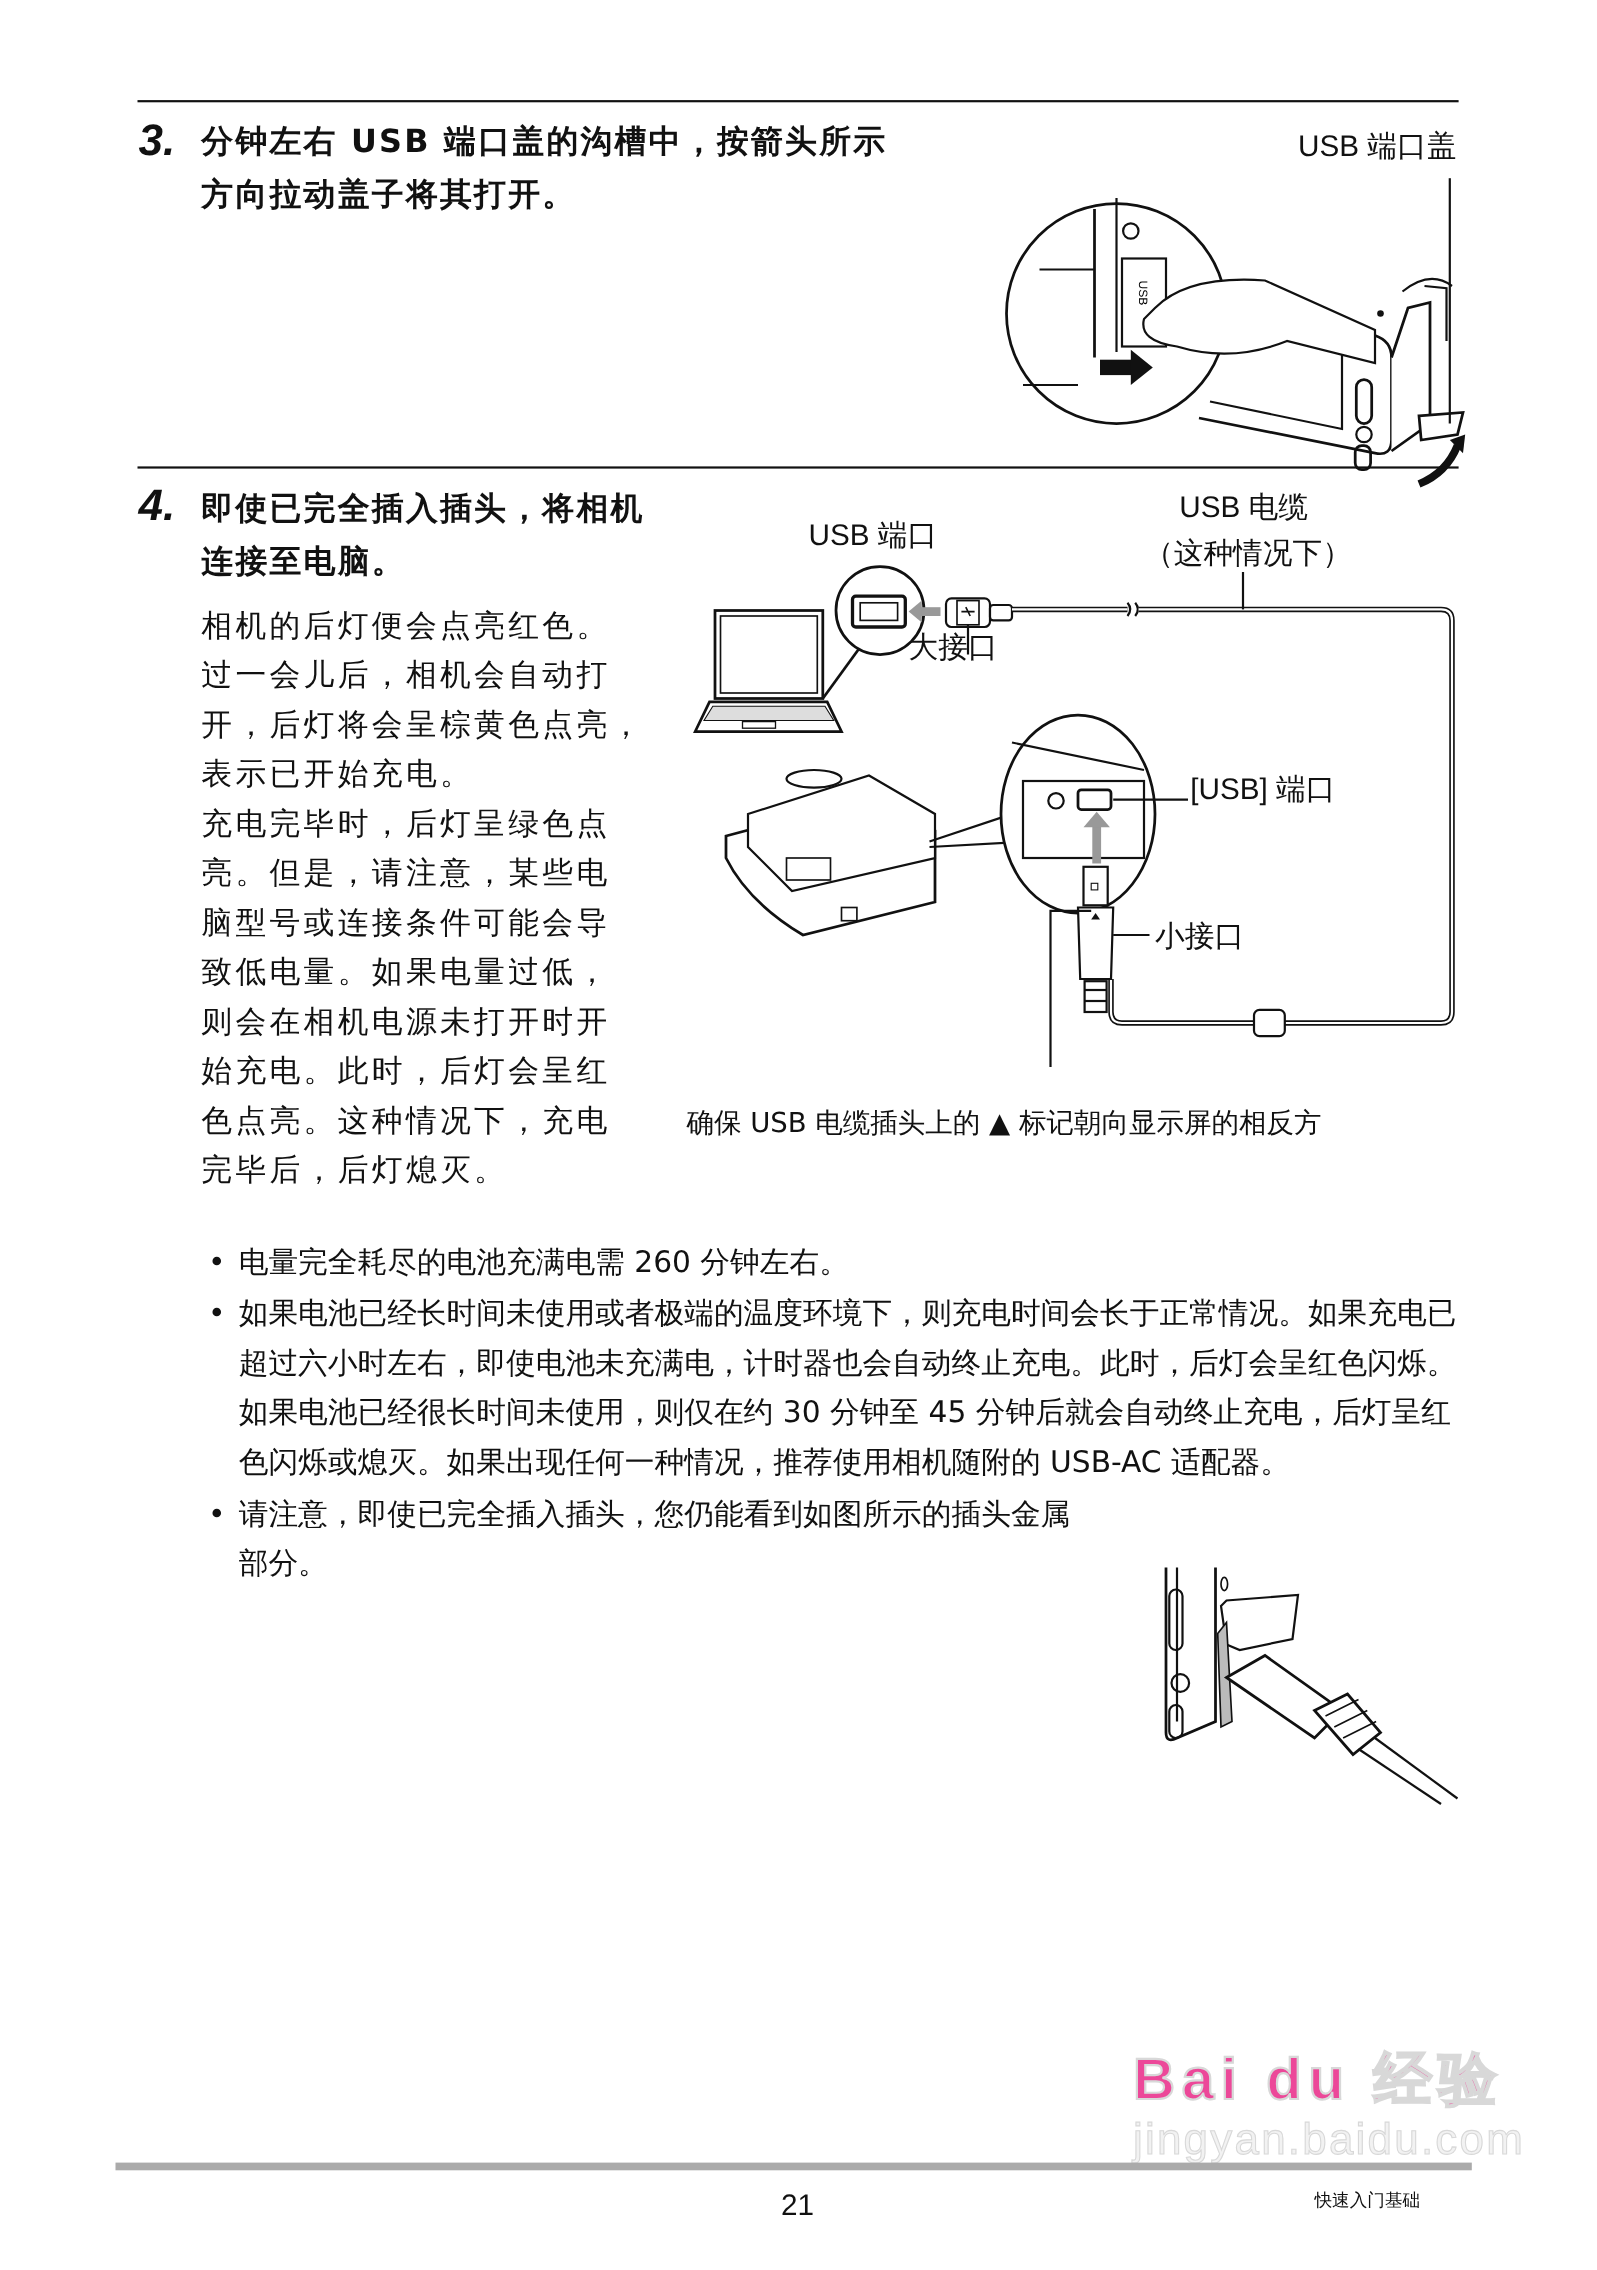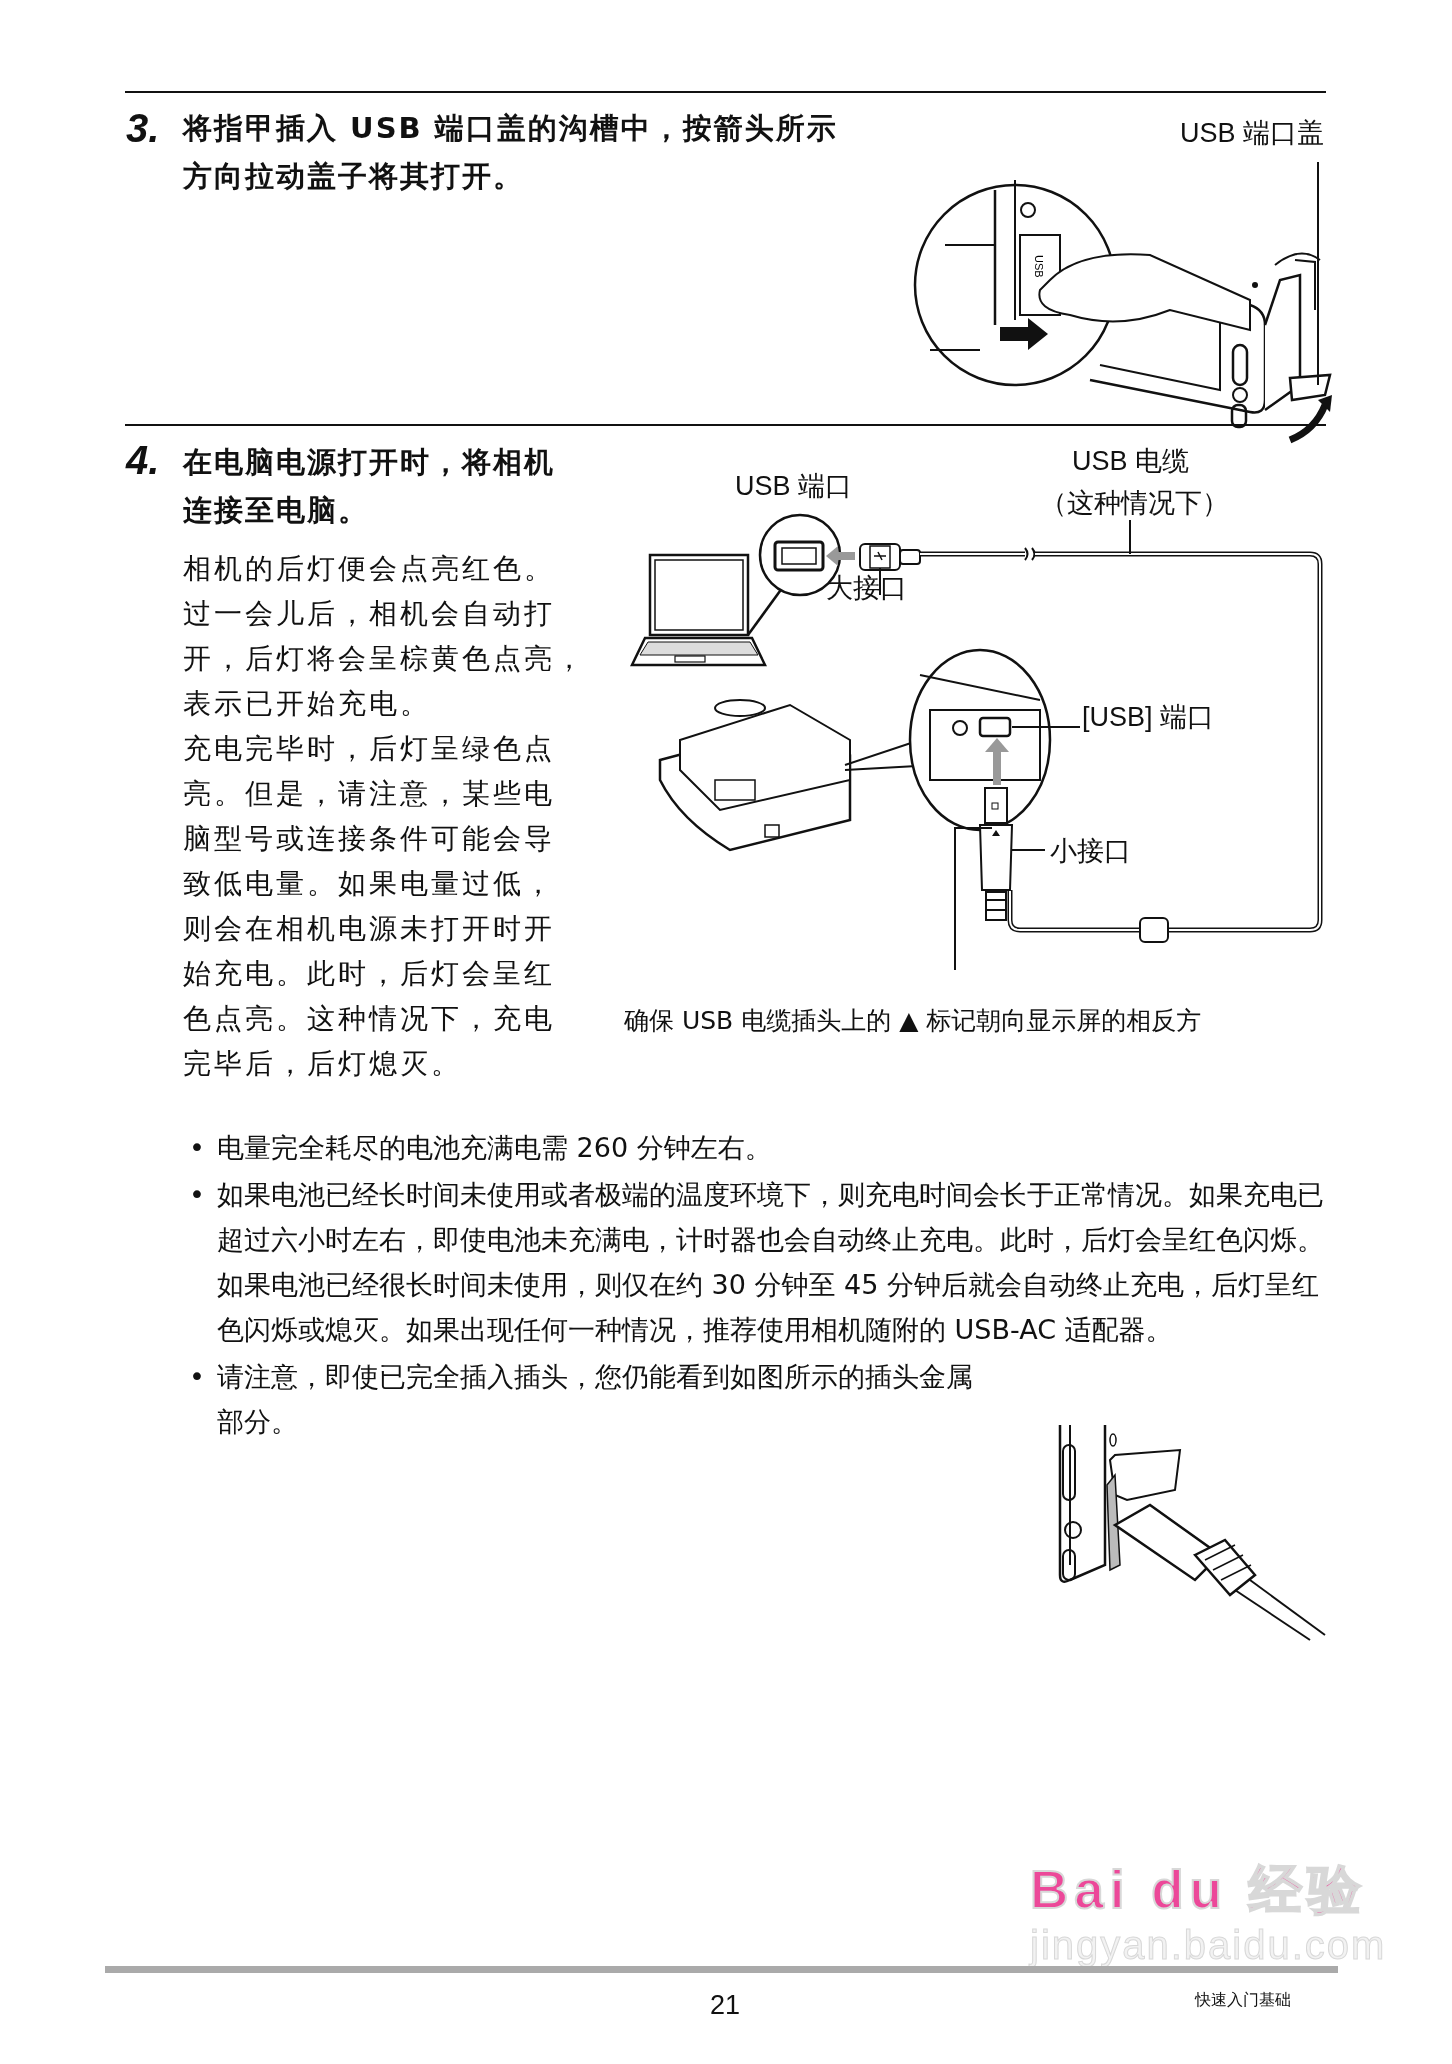--- a/index.html
+++ b/index.html
@@ -20,21 +20,21 @@
   .watermark { position:absolute; left:1030px; top:1855px; color:#e4e4e4; font-family:"Liberation Sans",sans-serif; }
   svg { position:absolute; overflow:visible; }
 </style>
 </head>
 <body>
 
 <div class="rule" style="top:91px;"></div>
 
 <div class="step-num" style="left:126px; top:108px;">3.</div>
 <div class="step-title" style="left:183px; top:104px; width:700px;">
-  <div>将指甲插入 USB 端口盖的沟槽中，按箭头所示</div>
+  <div>分钟左右 USB 端口盖的沟槽中，按箭头所示</div>
   <div>方向拉动盖子将其打开。</div>
 </div>
 
 <div class="label" style="left:1180px; top:120px;">USB 端口盖</div>
 
 <svg style="left:920px; top:150px;" width="410" height="270" viewBox="0 0 410 270">
 
   <path d="M170 120 L330 155 Q345 160 345 175 L345 250 Q345 265 330 262 L170 230" fill="#fff" stroke="#111" stroke-width="2.5"></path>
   <path d="M180 135 L300 160 L300 240 L180 215" fill="none" stroke="#111" stroke-width="2"></path>
   <path d="M345 175 L360 130 L380 125 L380 235 L345 260" fill="#fff" stroke="#111" stroke-width="2.5"></path>
@@ -64,21 +64,21 @@
   <rect x="80" y="177" width="30" height="14" fill="#111"></rect>
   <polygon points="108,168 128,184 108,200" fill="#111"></polygon>
   <line x1="10" y1="200" x2="60" y2="200" stroke="#111" stroke-width="2"></line>
   <line x1="25" y1="95" x2="75" y2="95" stroke="#111" stroke-width="2"></line>
 </svg>
 
 <div class="rule" style="top:424px;"></div>
 
 <div class="step-num" style="left:126px; top:440px;">4.</div>
 <div class="step-title" style="left:183px; top:438px; width:440px;">
-  <div>在电脑电源打开时，将相机</div>
+  <div>即使已完全插入插头，将相机</div>
   <div>连接至电脑。</div>
 </div>
 
 <div class="body-text" style="left:183px; top:546px; width:430px;">
   <div>相机的后灯便会点亮红色。</div>
   <div>过一会儿后，相机会自动打</div>
   <div>开，后灯将会呈棕黄色点亮，</div>
   <div>表示已开始充电。</div>
   <div>充电完毕时，后灯呈绿色点</div>
   <div>亮。但是，请注意，某些电</div>

